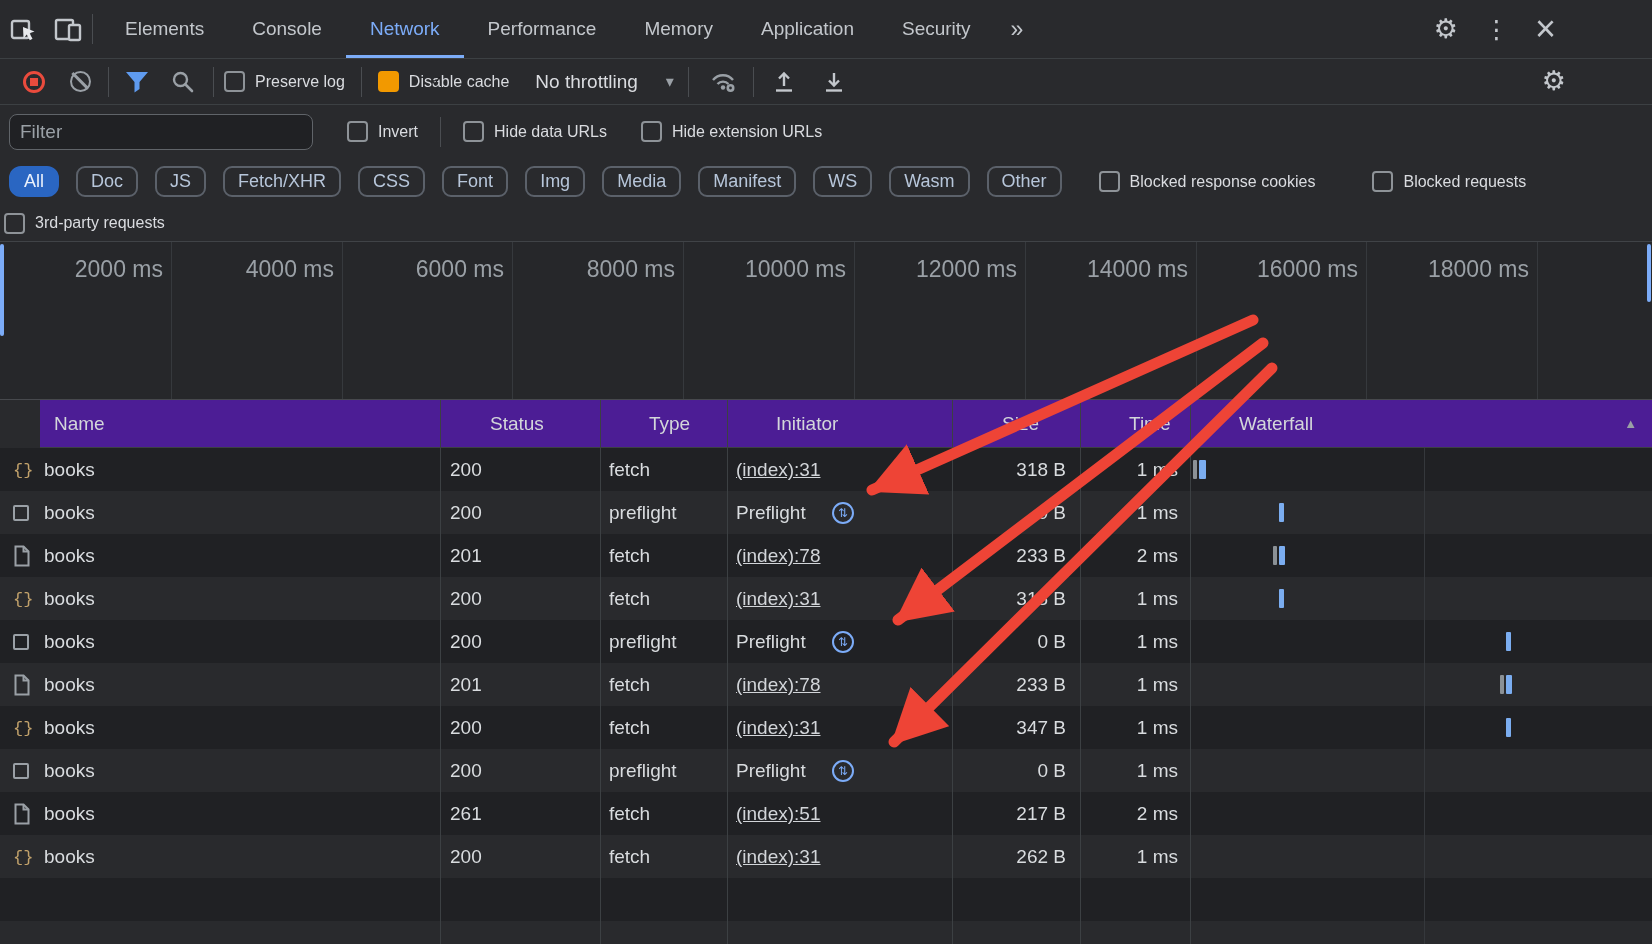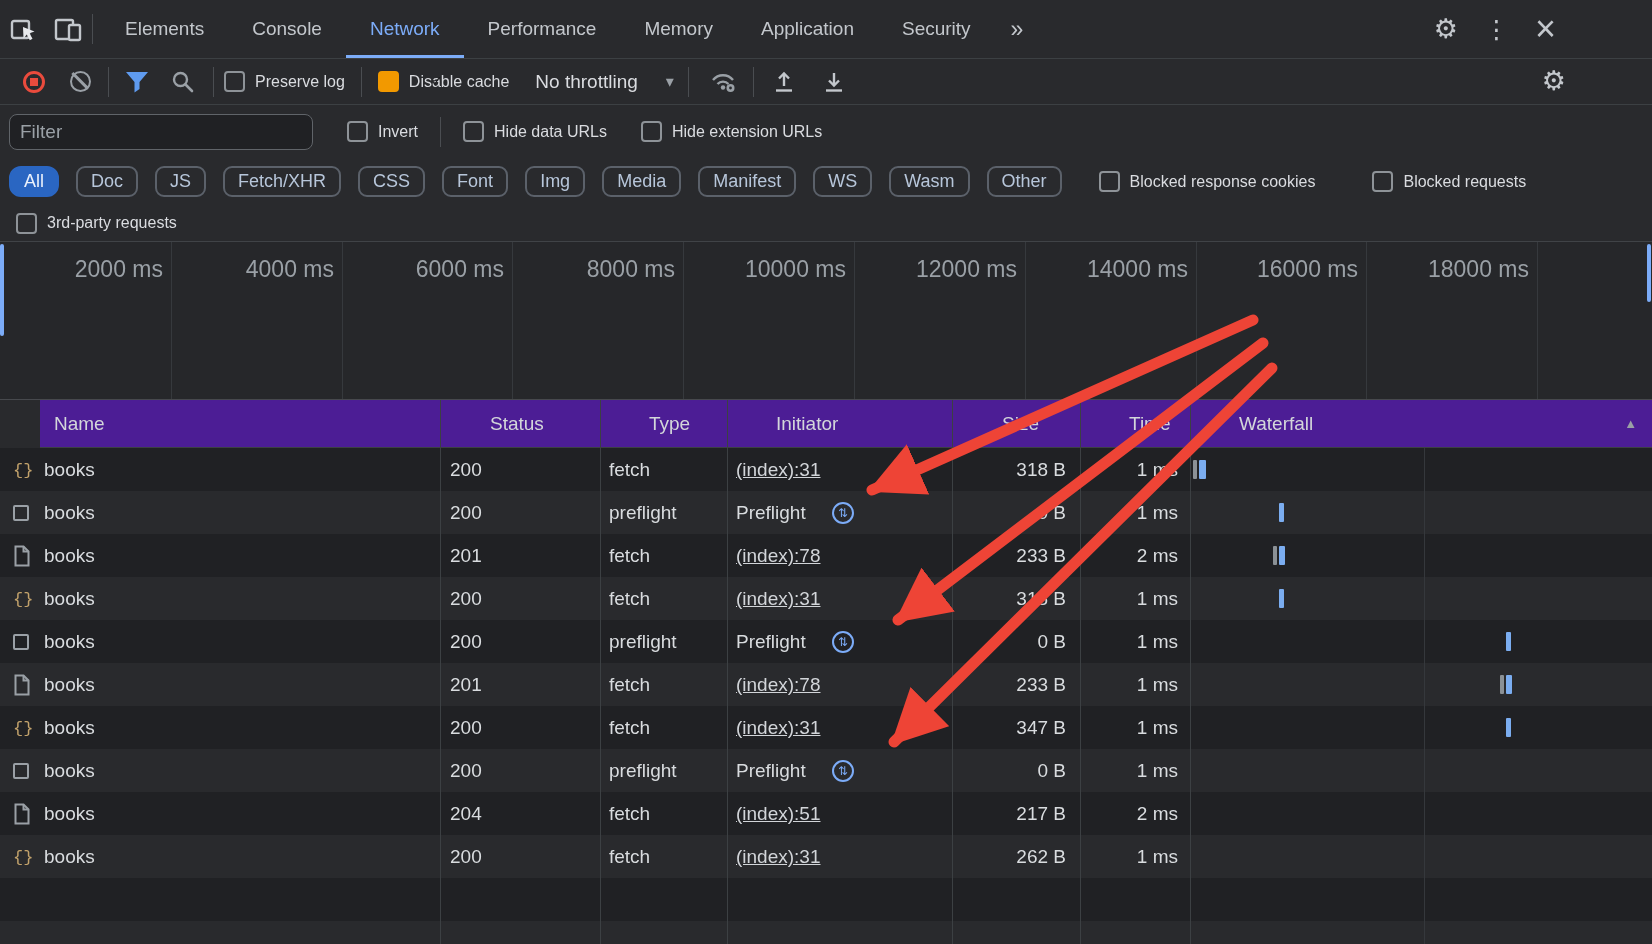--- a/index.html
+++ b/index.html
@@ -49,21 +49,21 @@
 
   
   .chips-row{position:absolute;top:158px;left:0;right:0;height:47px;background:#292a2d;
     display:flex;align-items:center;padding-left:9px;box-sizing:border-box;gap:17px;}
   .chip{padding:3px 13px;border:2px solid #5b616a;border-radius:9px;font-size:18px;color:#b7c6da;
     cursor:pointer;white-space:nowrap;box-sizing:border-box;}
   .chip.active{background:#2a66c2;border-color:#2a66c2;color:#eaf1fc;border-radius:12px;}
 
   
   .third-row{position:absolute;top:205px;left:0;right:0;height:36px;background:#292a2d;
-    display:flex;align-items:center;padding-left:16px;box-sizing:border-box;}
+    display:flex;align-items:center;padding-left:4px;box-sizing:border-box;}
 
   
   .overview{position:absolute;top:241px;left:0;right:0;height:159px;background:#26272a;
     border-top:1px solid #404347;border-bottom:1px solid #47494d;box-sizing:border-box;overflow:hidden;}
   .gridline{position:absolute;top:0;bottom:0;width:1px;background:#36393d;}
   .tick{position:absolute;top:14px;width:110px;text-align:right;font-size:23px;color:#9aa0a6;white-space:nowrap;}
   .handle{position:absolute;background:#7cacf8;border-radius:2px;width:4px;}
 
   
   .thead{position:absolute;top:400px;left:0;right:0;height:48px;background:#4c1d95;
@@ -393,21 +393,21 @@
     </div>
 
     <div class="row" style="top:344px">
       <span class="ric">
         <svg class="ic" width="18" height="22" viewBox="0 0 18 22">
           <path d="M2.5,1.5 h8 l5,5 v14 h-13 z" fill="none" stroke="#9aa0a6" stroke-width="2"></path>
           <path d="M10.5,1.5 v5 h5" fill="none" stroke="#9aa0a6" stroke-width="2"></path>
         </svg>
       </span>
       <span class="c name">books</span>
-      <span class="c st">204</span>
+      <span class="c st">261</span>
       <span class="c ty">fetch</span>
       <span class="c init link">(index):51</span>
       <span class="c sz">217 B</span>
       <span class="c tm">2 ms</span>
     </div>
 
     <div class="row" style="top:387px">
       <span class="ric json">{}</span>
       <span class="c name">books</span>
       <span class="c st">200</span>

